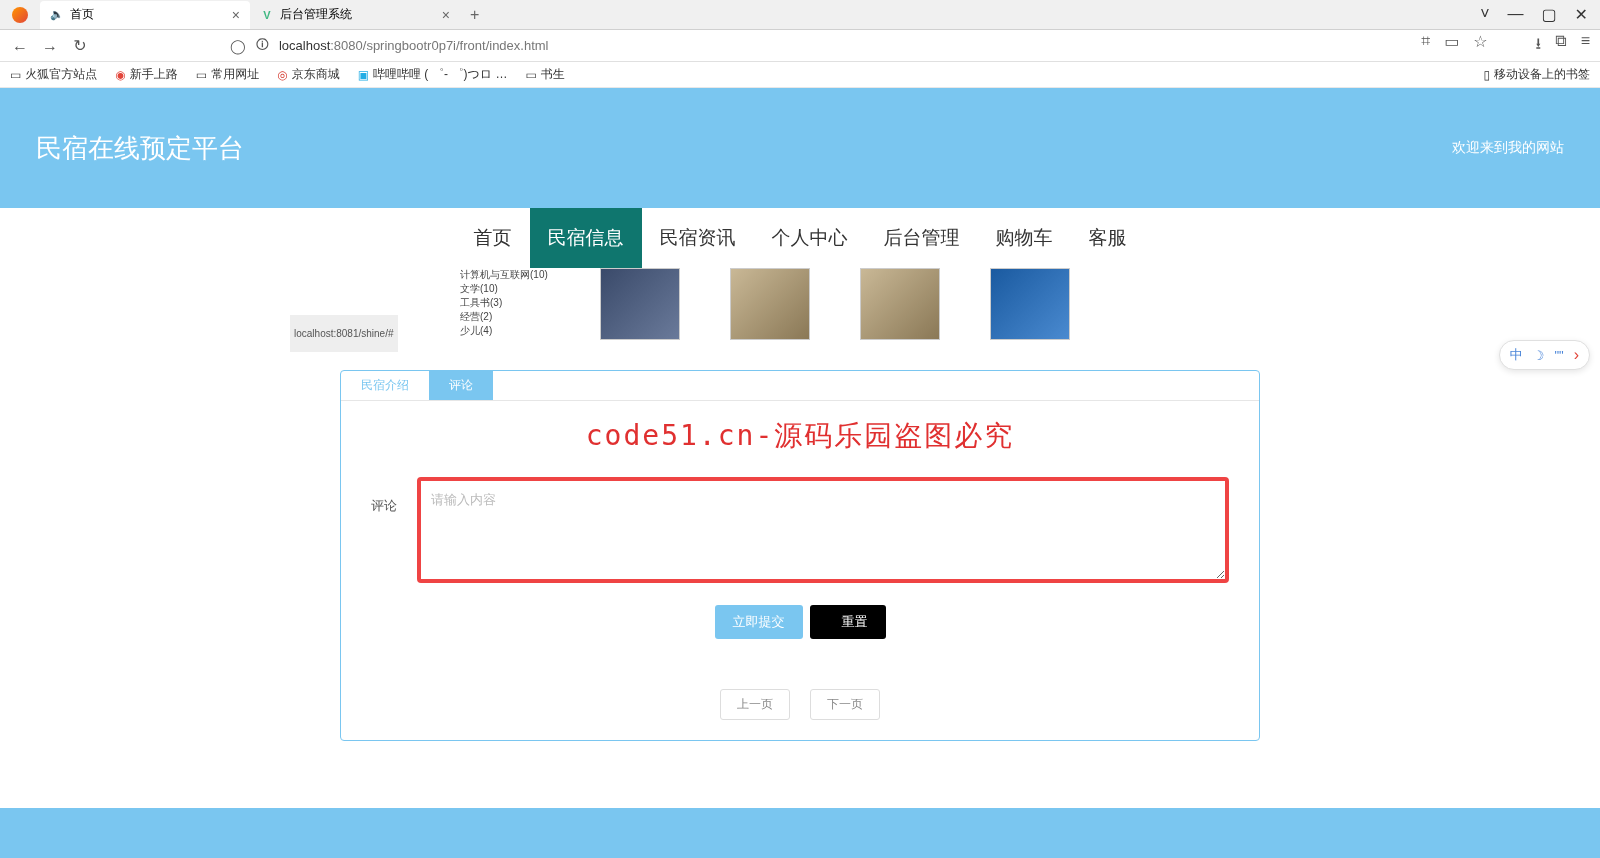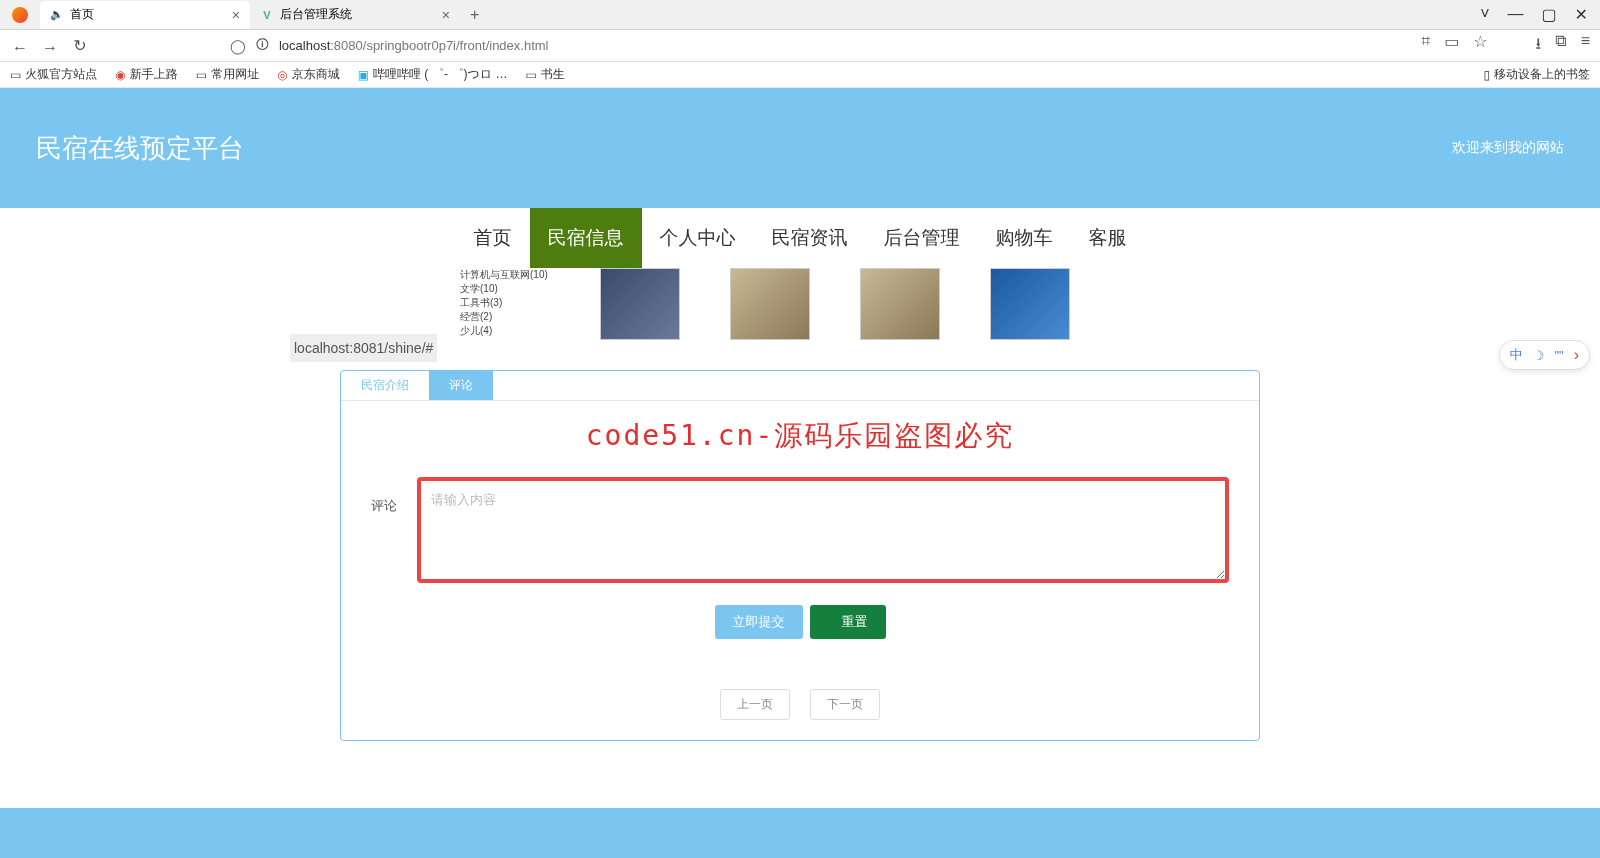--- a/index.html
+++ b/index.html
@@ -27,25 +27,25 @@
 .bm-right { margin-left: auto; display: flex; align-items: center; gap: 4px; }
 
 
 .site-header { background: #7ac6f0; height: 120px; display: flex; align-items: center; padding: 0 36px; color: #fff; text-align: right; }
 .site-title { font-size: 26px; font-weight: 400; }
 .welcome { margin-left: auto; font-size: 14px; }
 
 
 .site-nav { height: 60px; display: flex; justify-content: center; align-items: center; background: #fff; }
 .nav-item { padding: 0 18px; height: 60px; display: flex; align-items: center; font-size: 19px; color: #333; }
-.nav-item.active { background: #4d7c0f; color: #fff; }
+.nav-item.active { background: #0f766e; color: #fff; }
 
 
 .cat-strip { display: flex; align-items: flex-start; padding-left: 290px; gap: 50px; height: 80px; }
-.small-addr { position: absolute; left: 290px; top: 334px; font-size: 14px; background: #eee; padding: 6px 4px; color: #555; }
+.small-addr { position: absolute; left: 290px; top: 315px; font-size: 10px; background: #eee; padding: 13px 4px; color: #555; }
 .cat-list { font-size: 10px; line-height: 14px; color: #444; min-width: 90px; }
 .thumbs { display: flex; gap: 50px; }
 .thumb { width: 80px; height: 72px; background: linear-gradient(135deg,#c9b896,#8a7856); border: 1px solid #ccc; }
 .thumb.t1 { background: linear-gradient(135deg,#3a4a6a,#6a7a9a); }
 .thumb.t4 { background: linear-gradient(135deg,#1a5aa0,#4a8ad0); }
 
 
 .content-card { margin: 22px auto 0; width: 920px; border: 1px solid #7ac6f0; border-radius: 4px; background: #fff; }
 .card-tabs { display: flex; border-bottom: 1px solid #e6e6e6; height: 30px; }
 .card-tab { padding: 0 20px; font-size: 12px; display: flex; align-items: center; color: #7ac6f0; }
@@ -54,21 +54,21 @@
 .watermark-text { text-align: center; color: #e03030; font-size: 28px; letter-spacing: 2px; padding: 16px 0 12px; font-family: "SimHei", monospace; }
 
 .form-row { display: flex; align-items: flex-start; padding: 10px 30px; }
 .form-label { width: 46px; font-size: 13px; color: #555; padding-top: 20px; }
 .form-textarea { flex: 1; height: 106px; border: 4px solid #ef4444; border-radius: 4px; padding: 10px; font-size: 13px; resize: both; }
 .form-textarea::placeholder { color: #bbb; }
 
 .btn-row { display: flex; justify-content: center; gap: 7px; padding: 12px 0 20px; }
 .btn { padding: 8px 18px; border: none; border-radius: 3px; font-size: 13px; color: #fff; cursor: pointer; }
 .btn-primary { background: #7ac6f0; }
-.btn-reset { background: #15803d; padding-left: 32px; }
+.btn-reset { background: #000000; padding-left: 32px; }
 
 .pager { display: flex; justify-content: center; gap: 20px; padding: 30px 0 20px; }
 .page-btn { padding: 6px 16px; border: 1px solid #ddd; background: #fff; font-size: 12px; color: #888; border-radius: 3px; }
 
 
 .footer-bar { position: absolute; bottom: 0; left: 0; right: 0; height: 50px; background: #7ac6f0; }
 
 
 .ime { position: absolute; right: 10px; top: 340px; background: #fff; border: 1px solid #e0e0e0; border-radius: 16px; height: 30px; display: flex; align-items: center; padding: 0 10px; gap: 10px; box-shadow: 0 2px 6px rgba(0,0,0,.1); font-size: 13px; color: #4a85d8; }
 .ime .arrow { color: #e2453a; font-size: 16px; }
@@ -152,22 +152,22 @@
 </div>
 
 <div class="site-header">
   <div class="site-title">民宿在线预定平台</div>
   <div class="welcome">欢迎来到我的网站</div>
 </div>
 
 <div class="site-nav">
   <div class="nav-item">首页</div>
   <div class="nav-item active">民宿信息</div>
+  <div class="nav-item">民宿资讯</div>
   <div class="nav-item">个人中心</div>
-  <div class="nav-item">民宿资讯</div>
   <div class="nav-item">后台管理</div>
   <div class="nav-item">购物车</div>
   <div class="nav-item">客服</div>
 </div>
 
 <div class="cat-strip">
   <div class="small-addr">localhost:8081/shine/#</div>
   <div style="width:120px;"></div>
   <div class="cat-list">
     <div>计算机与互联网(10)</div>

